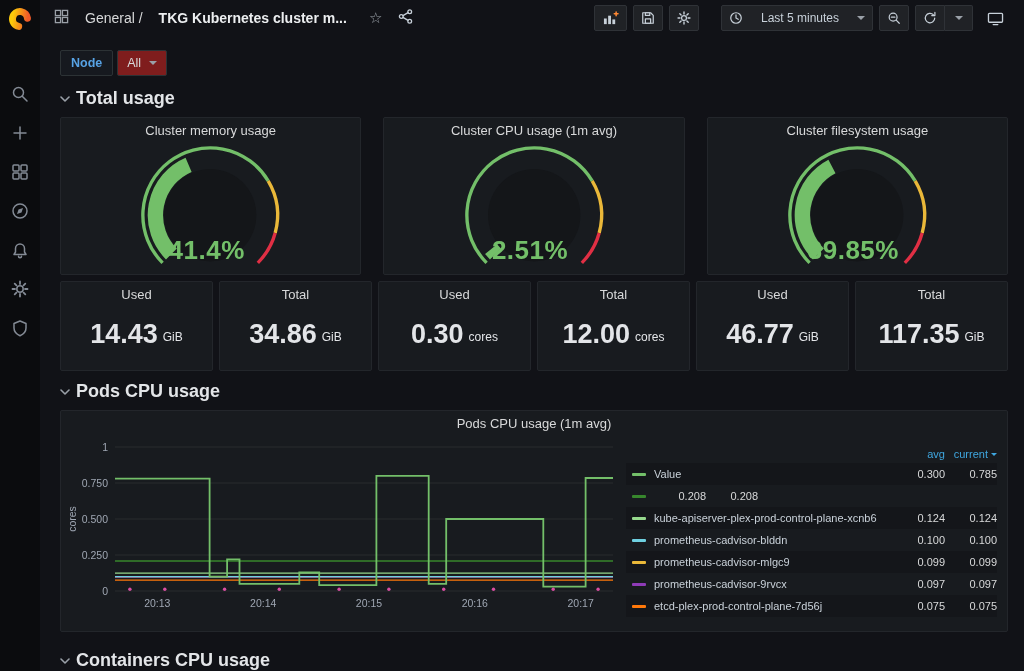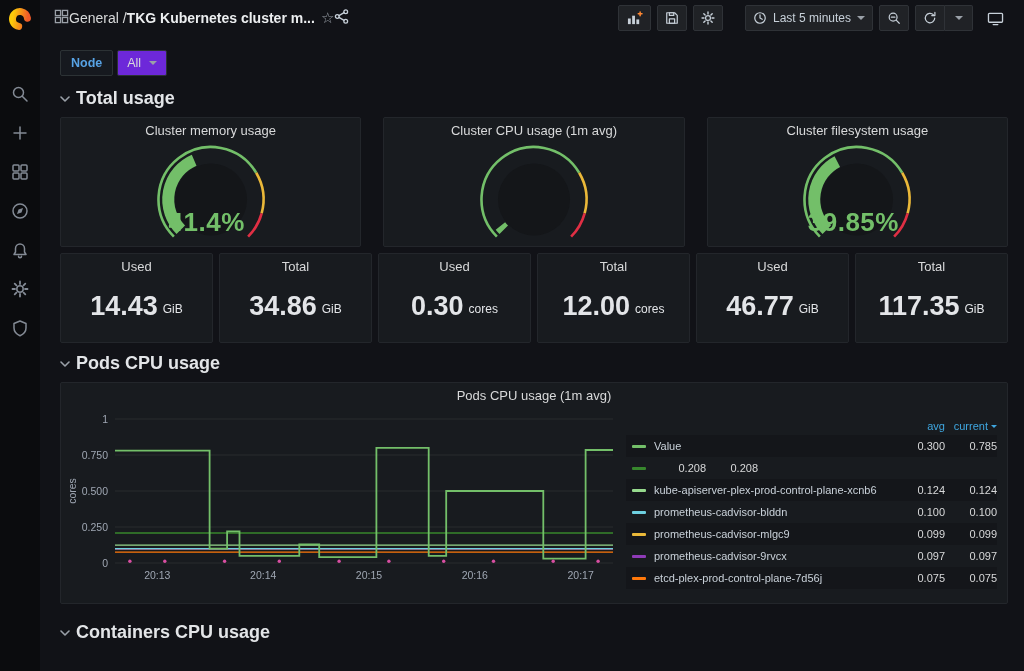--- a/index.html
+++ b/index.html
@@ -19,66 +19,66 @@
   }
   .logo { margin-top:7px; cursor:pointer; }
   .side-icons { display:flex; flex-direction:column; gap:21px; margin-top:50px; align-items:center; }
   .sicon { width:18px; height:18px; display:inline-flex; cursor:pointer; }
   .sicon svg { stroke:#848b95; fill:none; stroke-width:1.5; stroke-linecap:round; stroke-linejoin:round; }
   
   .topbar {
     position:absolute; left:40px; top:0; right:0; height:36px;
     display:flex; align-items:center; padding:0 12px 0 14px; background:#111217;
   }
-  .breadcrumb { display:flex; align-items:center; gap:0; font-size:14px; }
+  .breadcrumb { display:flex; align-items:center; gap:16px; font-size:14px; }
   .crumb { color:#d8d9da; cursor:pointer; }
   .crumb-title { color:#eceef0; font-weight:700; cursor:pointer; }
   .bc-icon svg { stroke:#9aa0a8; fill:none; stroke-width:1.4; }
   .star-glyph { color:#9aa0a8; font-size:15px; cursor:pointer; margin-left:6px; }
   .tb-iconbtn svg { stroke:#c7d0d9; fill:none; stroke-width:1.4; stroke-linecap:round; stroke-linejoin:round; }
   .topbar-actions { margin-left:auto; display:flex; align-items:center; gap:6px; }
   .tbtn {
     height:26px; min-width:28px; padding:0 7px; background:#202226;
     border:1px solid #2f3237; border-radius:2px; color:#c7d0d9;
-    display:inline-flex; align-items:center; justify-content:center; gap:6px;
+    display:inline-flex; align-items:center; justify-content:center; gap:18px;
     font-size:12px; font-family:inherit; cursor:pointer;
   }
   .tbtn svg { stroke:#c7d0d9; fill:none; stroke-width:1.4; stroke-linecap:round; stroke-linejoin:round; }
   .grp { display:flex; }
   .grp .tbtn:first-child { border-top-right-radius:0; border-bottom-right-radius:0; }
   .grp .tbtn:last-child { border-left:none; border-top-left-radius:0; border-bottom-left-radius:0; }
   .gap12 { width:10px; }
   .caret { width:0; height:0; border-left:4px solid transparent; border-right:4px solid transparent; border-top:4px solid #9aa0a8; }
   .flat { background:transparent; border-color:transparent; }
   
   .content { position:absolute; left:40px; top:36px; right:0; bottom:0; padding:10px 16px 0 20px; overflow:hidden; }
   .var-row { display:flex; align-items:center; margin:4px 0 12px 0; }
   .var-chip { display:flex; gap:4px; }
   .var-label {
     height:26px; display:flex; align-items:center; padding:0 10px;
     background:#16191f; border:1px solid #2c3235; border-radius:2px;
     color:#57a2e4; font-size:12.5px; font-weight:600;
   }
   .var-value {
     height:26px; display:flex; align-items:center; gap:8px; padding:0 9px;
-    background:#6d28d9; border:1px solid #2c3235; border-radius:2px;
+    background:#7f1d1d; border:1px solid #2c3235; border-radius:2px;
     color:#d8d9da; font-size:12.5px; cursor:pointer;
   }
   .section-header {
     display:flex; align-items:center; gap:6px; cursor:pointer;
     font-size:18px; font-weight:700; color:#e3e5e8; margin:10px 0 8px 0;
   }
   .section-header svg { stroke:#9aa0a8; fill:none; stroke-width:1.6; stroke-linecap:round; stroke-linejoin:round; }
   .panel { background:#181b1f; border:1px solid #23262b; border-radius:2px; }
   .panel-title {
     height:26px; line-height:26px; text-align:center; font-size:13px;
     color:#d8d9da; font-weight:500; cursor:pointer; white-space:nowrap; overflow:hidden;
   }
   
-  .gauge-row { display:grid; grid-template-columns:repeat(3,1fr); gap:22px; height:130px; margin-bottom:6px; }
+  .gauge-row { display:grid; grid-template-columns:repeat(3,1fr); gap:22px; height:158px; margin-bottom:6px; }
   .gauge-panel { position:relative; }
   .gauge-svg { position:absolute; top:26px; bottom:3px; left:0; right:0; display:flex; justify-content:center; }
   .gauge-value {
     position:absolute; bottom:8px; left:0; right:8px; text-align:center;
     font-size:26px; font-weight:700; color:#73bf69; letter-spacing:0.5px;
   }
   
   .stat-row { display:grid; grid-template-columns:repeat(6,1fr); gap:6px; height:90px; }
   .stat-panel { display:flex; flex-direction:column; }
   .stat-value {
@@ -281,20 +281,21 @@
       <div class="panel-title">Cluster CPU usage (1m avg)</div>
       <div class="gauge-svg">
           <svg viewBox="0 0 200 132" style="height:100%">
             <circle cx="100" cy="74" r="48" fill="#141619"></circle>
             <path d="M 50.50 123.50 A 70 70 0 1 1 160.25 38.37" stroke="#73bf69" stroke-width="3.5" fill="none"></path>
             <path d="M 160.25 38.37 A 70 70 0 0 1 167.52 92.47" stroke="#eab839" stroke-width="3.5" fill="none"></path>
             <path d="M 167.52 92.47 A 70 70 0 0 1 149.50 123.50" stroke="#e02f44" stroke-width="3.5" fill="none"></path>
             <path d="M 59.69 114.31 A 57 57 0 0 1 55.22 109.27" stroke="#73bf69" stroke-width="16" fill="none"></path>
           </svg>
         </div>
+      <div class="gauge-value">2.51%</div>
     </div>
     <div class="panel gauge-panel">
       <div class="panel-title">Cluster filesystem usage</div>
       <div class="gauge-svg">
           <svg viewBox="0 0 200 132" style="height:100%">
             <circle cx="100" cy="74" r="48" fill="#141619"></circle>
             <path d="M 50.50 123.50 A 70 70 0 1 1 160.25 38.37" stroke="#73bf69" stroke-width="3.5" fill="none"></path>
             <path d="M 160.25 38.37 A 70 70 0 0 1 167.52 92.47" stroke="#eab839" stroke-width="3.5" fill="none"></path>
             <path d="M 167.52 92.47 A 70 70 0 0 1 149.50 123.50" stroke="#e02f44" stroke-width="3.5" fill="none"></path>
             <path d="M 59.69 114.31 A 57 57 0 0 1 73.76 23.40" stroke="#73bf69" stroke-width="16" fill="none"></path>

